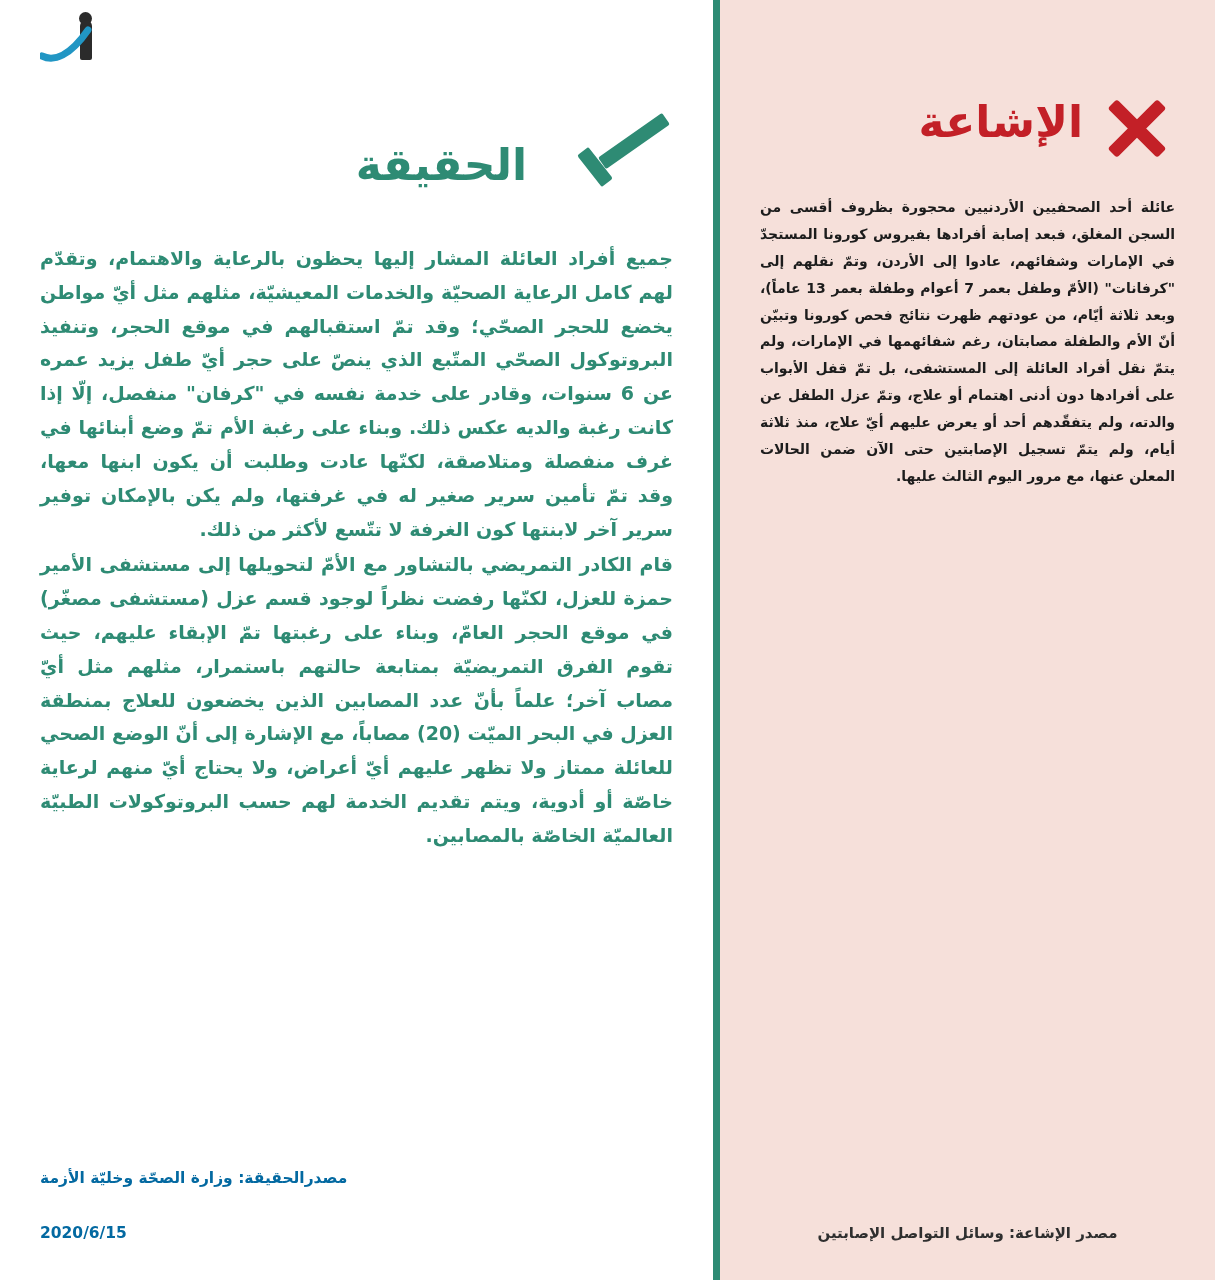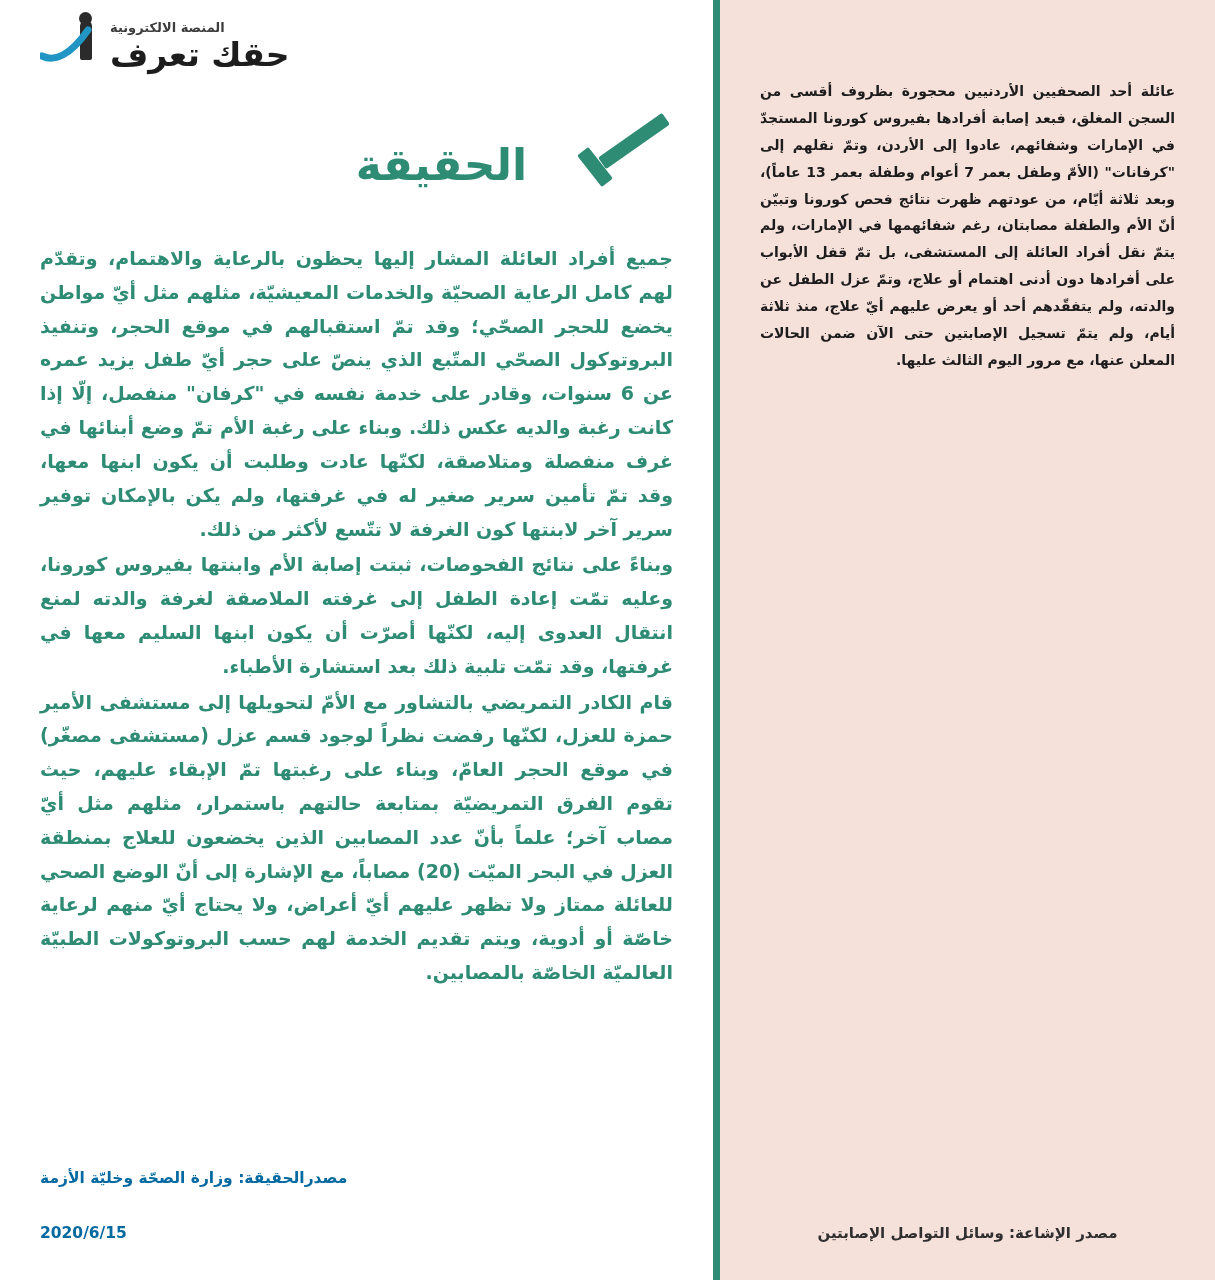--- a/index.html
+++ b/index.html
@@ -230,52 +230,51 @@
   }
   .src-truth .date { display: block; margin-top: 28px; }
 </style>
 </head>
 <body>
 
 <div class="page">
 
   <div class="panel-rumor">
 
+    <div class="head-row">
+      <div class="mark-x"></div>
+      <div class="title-rumor">الإشاعة</div>
+    </div>
 
     <div class="body-rumor">عائلة أحد الصحفيين الأردنيين محجورة بظروف أقسى من السجن المغلق، فبعد إصابة أفرادها بفيروس كورونا المستجدّ في الإمارات وشفائهم، عادوا إلى الأردن، وتمّ نقلهم إلى "كرفانات" (الأمّ وطفل بعمر 7 أعوام وطفلة بعمر 13 عاماً)، وبعد ثلاثة أيّام، من عودتهم ظهرت نتائج فحص كورونا وتبيّن أنّ الأم والطفلة مصابتان، رغم شفائهمها في الإمارات، ولم يتمّ نقل أفراد العائلة إلى المستشفى، بل تمّ قفل الأبواب على أفرادها دون أدنى اهتمام أو علاج، وتمّ عزل الطفل عن والدته، ولم يتفقّدهم أحد أو يعرض عليهم أيّ علاج، منذ ثلاثة أيام، ولم يتمّ تسجيل الإصابتين حتى الآن ضمن الحالات المعلن عنها، مع مرور اليوم الثالث عليها.</div>
 
     <div class="src-rumor">مصدر الإشاعة: وسائل التواصل الإصابتين</div>
   </div>
 
   <div class="divider"></div>
 
   <div class="panel-truth">
 
     <div class="logo-wrap">
       <div class="logo-mark">
         <div class="head"></div>
         <div class="person"></div>
         <svg width="52" height="40" viewBox="0 0 52 40">
           <path d="M2 30 C 14 36, 30 30, 48 4" stroke="#2196c4" stroke-width="7" fill="none" stroke-linecap="round"></path>
         </svg>
       </div>
-      <div class="logo-text">
-        <span class="logo-sub">المنصة الالكترونية</span>
-        <span class="logo-main">حقك تعرف</span>
-      </div>
     </div>
 
     <div class="head-row truth">
       <div class="mark-check"></div>
       <div class="title-truth">الحقيقة</div>
     </div>
 
     <div class="body-truth">
       <p>جميع أفراد العائلة المشار إليها يحظون بالرعاية والاهتمام، وتقدّم لهم كامل الرعاية الصحيّة والخدمات المعيشيّة، مثلهم مثل أيّ مواطن يخضع للحجر الصحّي؛ وقد تمّ استقبالهم في موقع الحجر، وتنفيذ البروتوكول الصحّي المتّبع الذي ينصّ على حجر أيّ طفل يزيد عمره عن 6 سنوات، وقادر على خدمة نفسه في "كرفان" منفصل، إلّا إذا كانت رغبة والديه عكس ذلك. وبناء على رغبة الأم تمّ وضع أبنائها في غرف منفصلة ومتلاصقة، لكنّها عادت وطلبت أن يكون ابنها معها، وقد تمّ تأمين سرير صغير له في غرفتها، ولم يكن بالإمكان توفير سرير آخر لابنتها كون الغرفة لا تتّسع لأكثر من ذلك.</p>
-      <p>وبناءً على نتائج الفحوصات، ثبتت إصابة الأم وابنتها بفيروس كورونا، وعليه تمّت إعادة الطفل إلى غرفته الملاصقة لغرفة والدته لمنع انتقال العدوى إليه، لكنّها أصرّت أن يكون ابنها السليم معها في غرفتها، وقد تمّت تلبية ذلك بعد استشارة الأطباء.</p>
       <p>قام الكادر التمريضي بالتشاور مع الأمّ لتحويلها إلى مستشفى الأمير حمزة للعزل، لكنّها رفضت نظراً لوجود قسم عزل (مستشفى مصغّر) في موقع الحجر العامّ، وبناء على رغبتها تمّ الإبقاء عليهم، حيث تقوم الفرق التمريضيّة بمتابعة حالتهم باستمرار، مثلهم مثل أيّ مصاب آخر؛ علماً بأنّ عدد المصابين الذين يخضعون للعلاج بمنطقة العزل في البحر الميّت (20) مصاباً، مع الإشارة إلى أنّ الوضع الصحي للعائلة ممتاز ولا تظهر عليهم أيّ أعراض، ولا يحتاج أيّ منهم لرعاية خاصّة أو أدوية، ويتم تقديم الخدمة لهم حسب البروتوكولات الطبيّة العالميّة الخاصّة بالمصابين.</p>
     </div>
 
     <div class="src-truth">
       <span>مصدرالحقيقة:  وزارة الصحّة وخليّة الأزمة</span>
       <span class="date">2020/6/15</span>
     </div>
   </div>
 
 </div>

